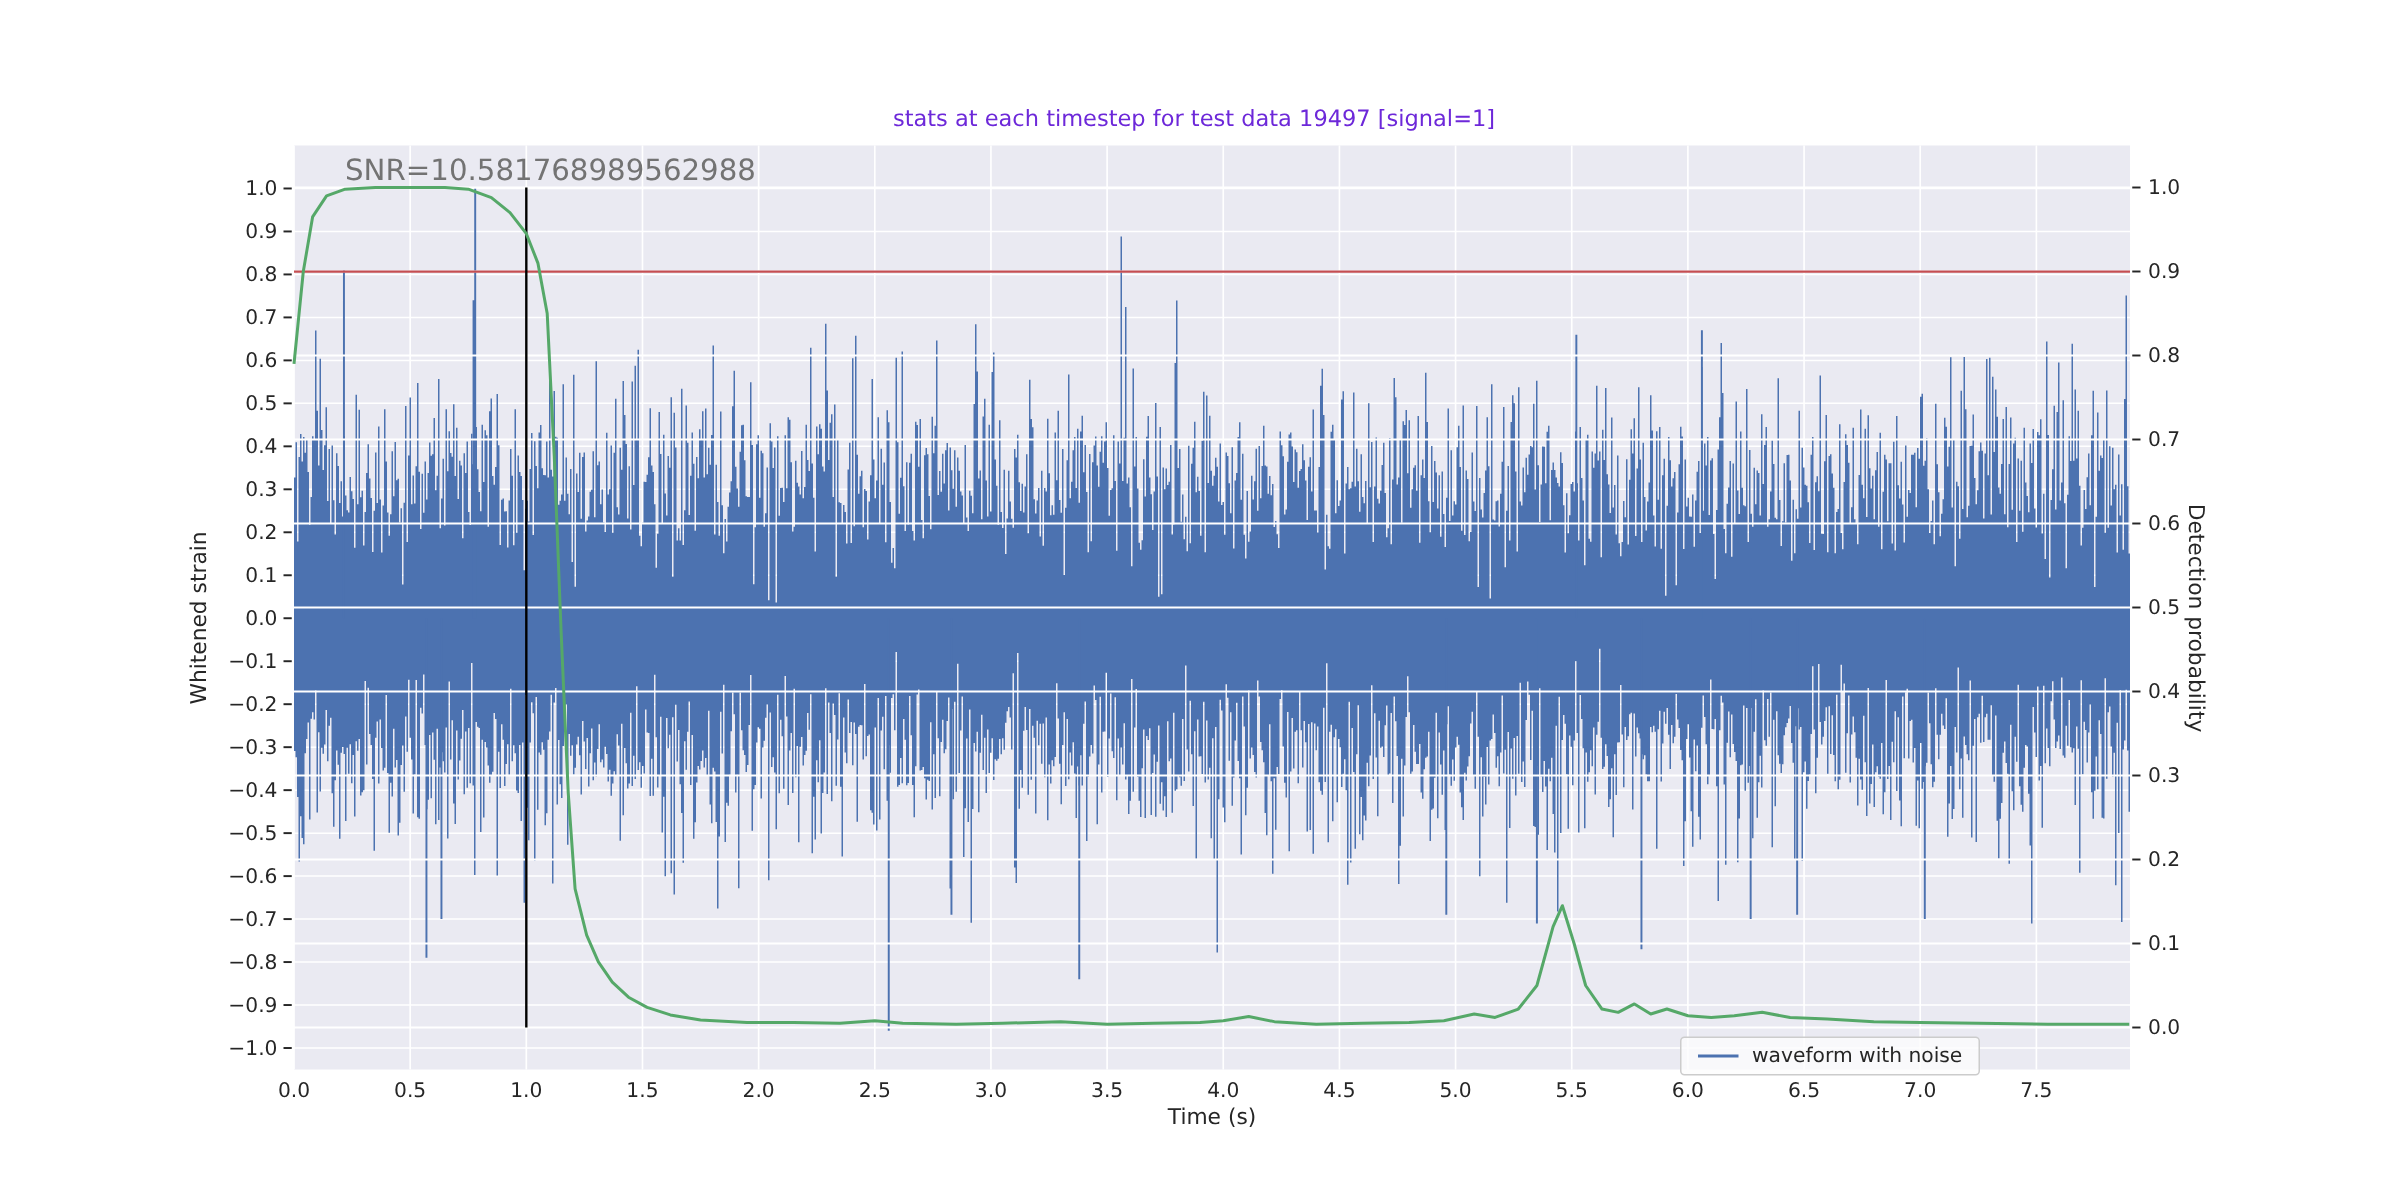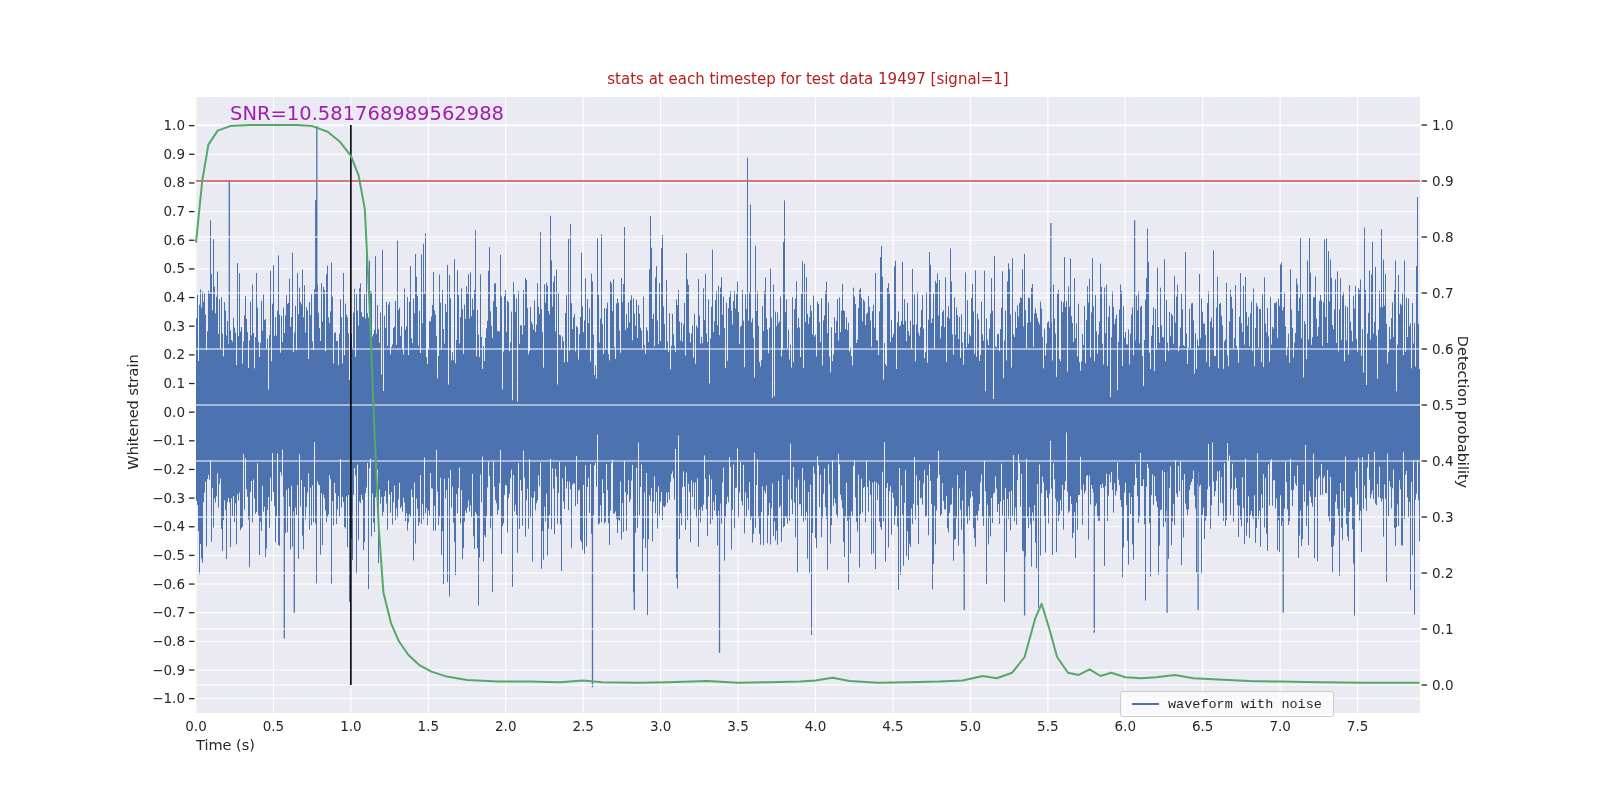--- a/index.html
+++ b/index.html
@@ -1,30 +1,30 @@
 <!DOCTYPE html>
 <html><head>
 <meta charset="utf-8">
 <style>
   html,body{margin:0;padding:0;background:#ffffff;}
   #figure{position:relative;width:1600px;height:800px;background:#ffffff;overflow:hidden;
           font-family:"DejaVu Sans","Liberation Sans",sans-serif;color:#262626;}
   #plot-svg{position:absolute;left:0;top:0;}
-  .fig-title{position:absolute;left:196px;width:1224px;top:70px;text-align:center;
-             font-size:15px;color:#b91c1c;}
-  .anno{position:absolute;top:101px;height:26px;line-height:26px;font-size:19.5px;color:#a21caf;white-space:nowrap;}
+  .fig-title{position:absolute;left:184px;width:1224px;top:70px;text-align:center;
+             font-size:15px;color:#6d28d9;}
+  .anno{position:absolute;top:101px;height:26px;line-height:26px;font-size:19.5px;color:#737373;white-space:nowrap;}
   .anno .it{font-style:italic;}
   .anno sub{font-size:14px;font-style:italic;}
   .axis-label{position:absolute;font-size:14.5px;color:#262626;white-space:nowrap;}
   #ylabel-left{left:133px;top:412px;transform:translate(-50%,-50%) rotate(-90deg);}
   #ylabel-right{left:1463px;top:412px;transform:translate(-50%,-50%) rotate(90deg);}
-  #xlabel{left:196px;width:1224px;top:737px;}
+  #xlabel{left:196px;width:1224px;top:737px;text-align:center;}
   #legend{position:absolute;left:1120px;top:691px;height:24px;display:flex;align-items:center;
           gap:9px;padding:0 11px;background:rgba(252,252,253,0.82);border:1px solid #cccccc;
-          border-radius:3px;font-size:13.5px;color:#262626;white-space:nowrap;font-family:Liberation Mono, monospace;}
+          border-radius:3px;font-size:13.5px;color:#262626;white-space:nowrap;}
   .legend-sample{display:inline-block;width:27px;height:0;border-top:2px solid #4C72B0;}
 </style>
 </head>
 <body>
 
 <div id="figure">
 
   <svg id="plot-svg" width="1600" height="800">
       <rect x="196" y="97" width="1224" height="616" fill="#EAEAF2"></rect>
       <line x1="196" y1="97" x2="196" y2="713" stroke="#FFFFFF" stroke-width="1.1"></line>

